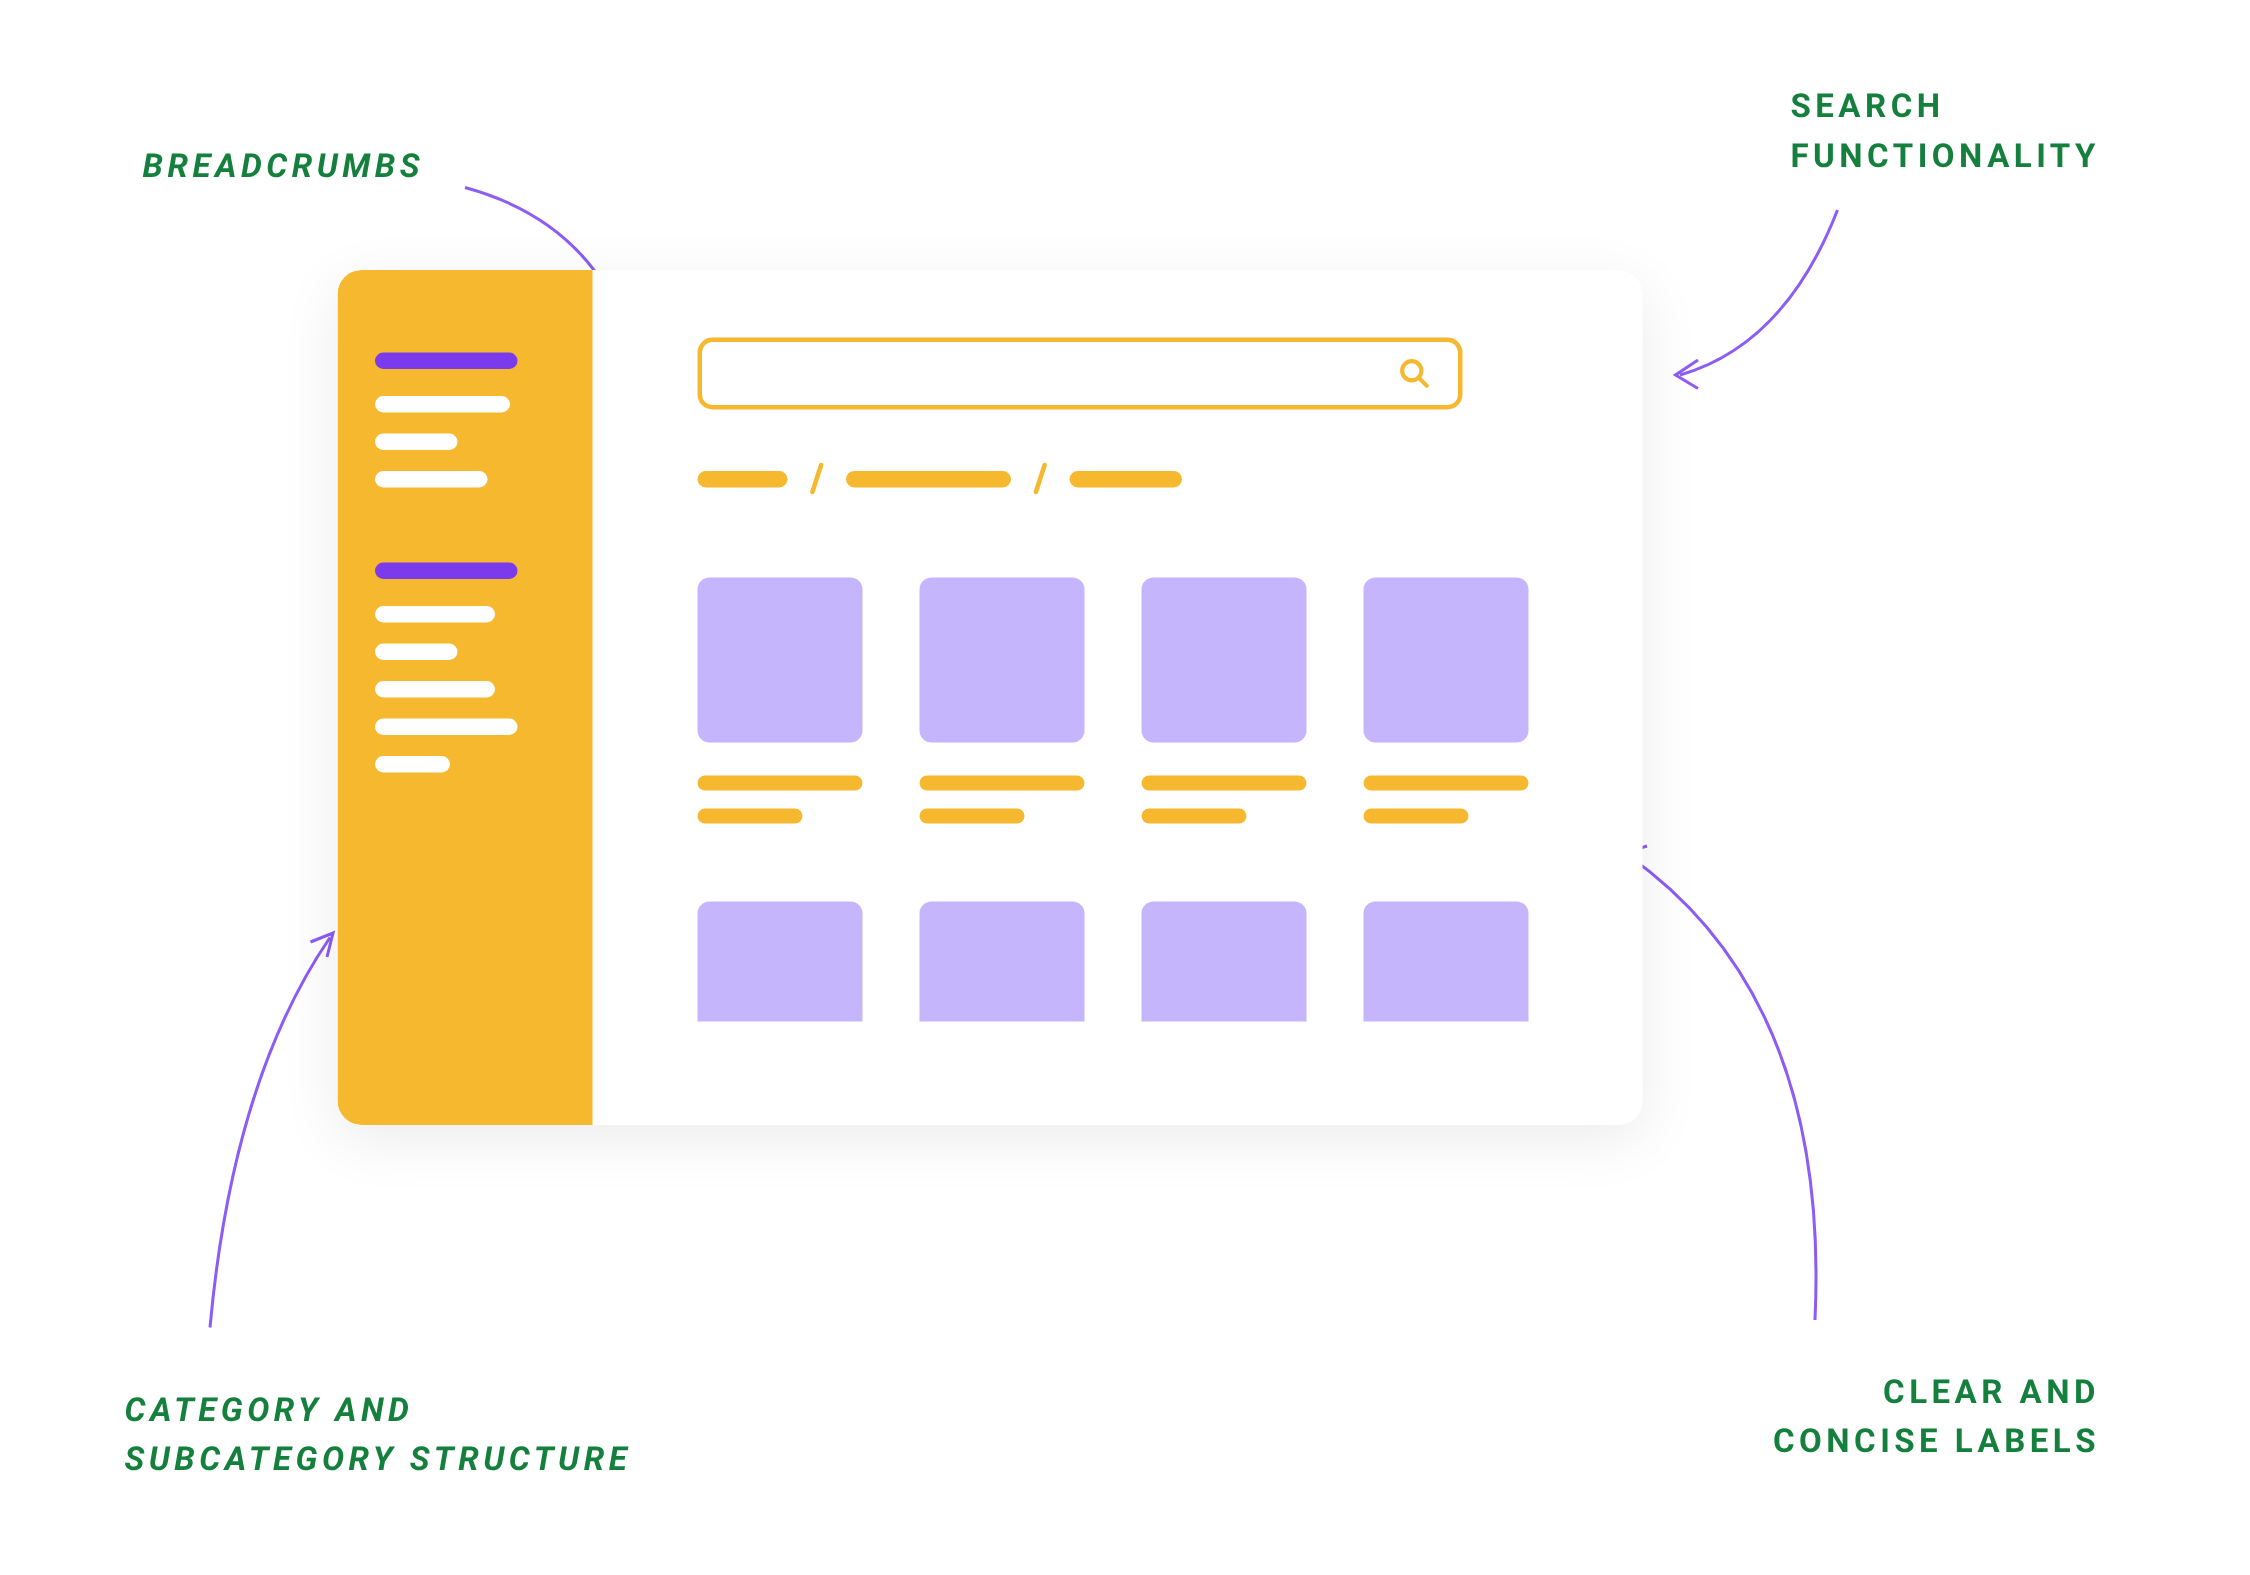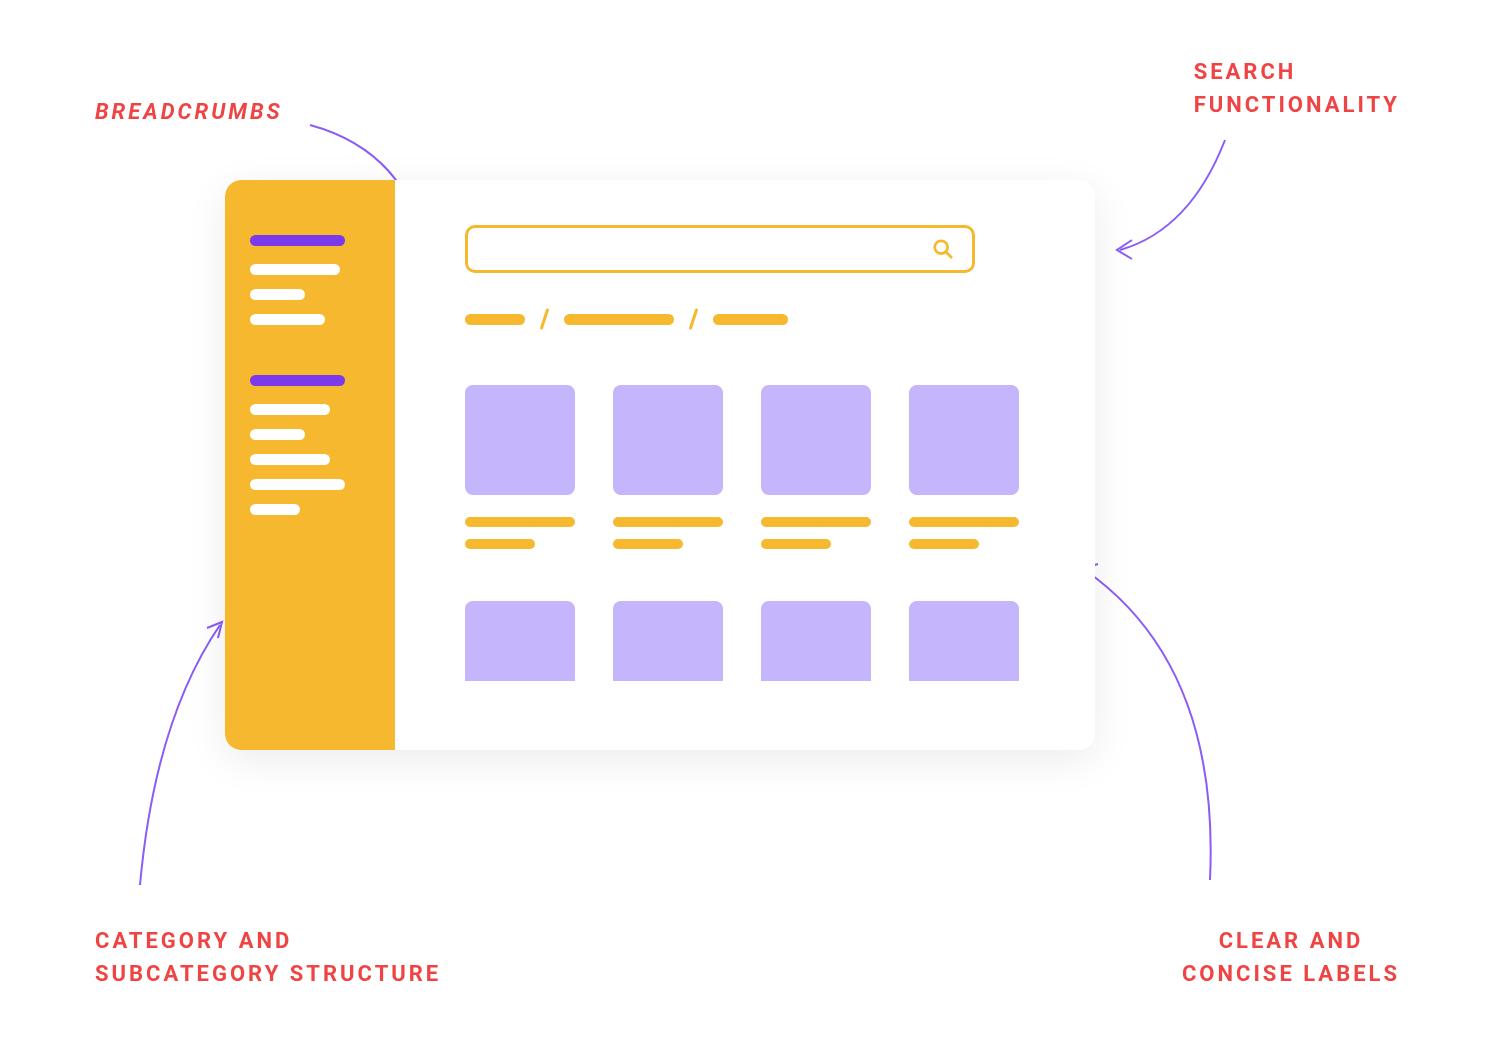--- a/index.html
+++ b/index.html
@@ -12,21 +12,21 @@
       width: 1500px;
       height: 1050px;
       background: #ffffff;
       font-family: -apple-system, BlinkMacSystemFont, 'Segoe UI', Roboto, sans-serif;
       position: relative;
       overflow: hidden;
     }
     
     .annotation {
       position: absolute;
-      color: #ef4444;
+      color: #15803d;
       font-weight: 700;
       font-size: 22px;
       letter-spacing: 3px;
       text-transform: uppercase;
       line-height: 1.5;
     }
     
     .annotation-breadcrumbs {
       top: 95px;
       left: 95px;
@@ -34,27 +34,28 @@
     }
     
     .annotation-search {
       top: 55px;
       right: 100px;
       text-align: left;
     }
     
     .annotation-category {
       bottom: 60px;
-      left: 95px;
+      left: 83px;
+      font-style: italic;
     }
     
     .annotation-labels {
-      bottom: 60px;
+      bottom: 72px;
       right: 100px;
-      text-align: center;
+      text-align: right;
     }
     
     .mockup {
       position: absolute;
       top: 180px;
       left: 225px;
       width: 870px;
       height: 570px;
       background: #ffffff;
       border-radius: 16px;

